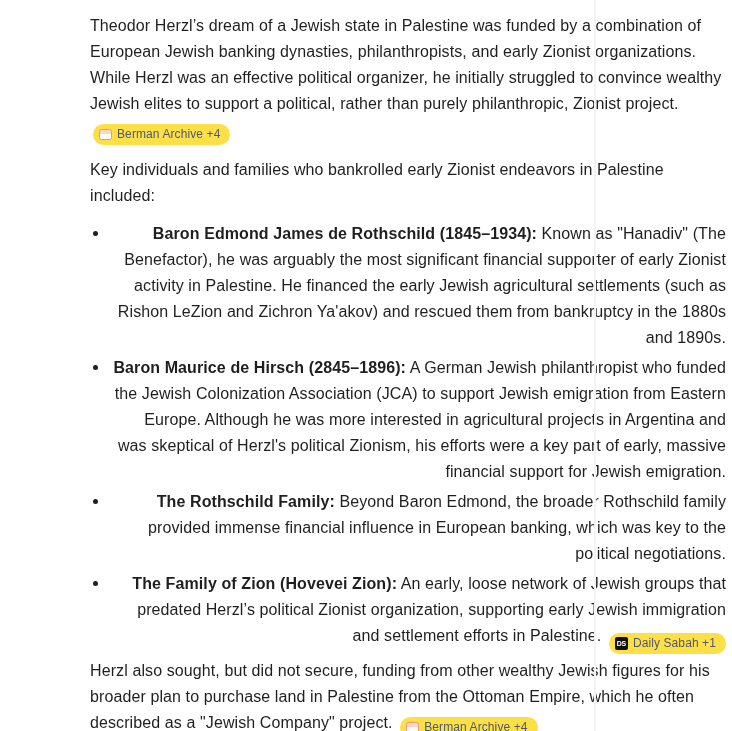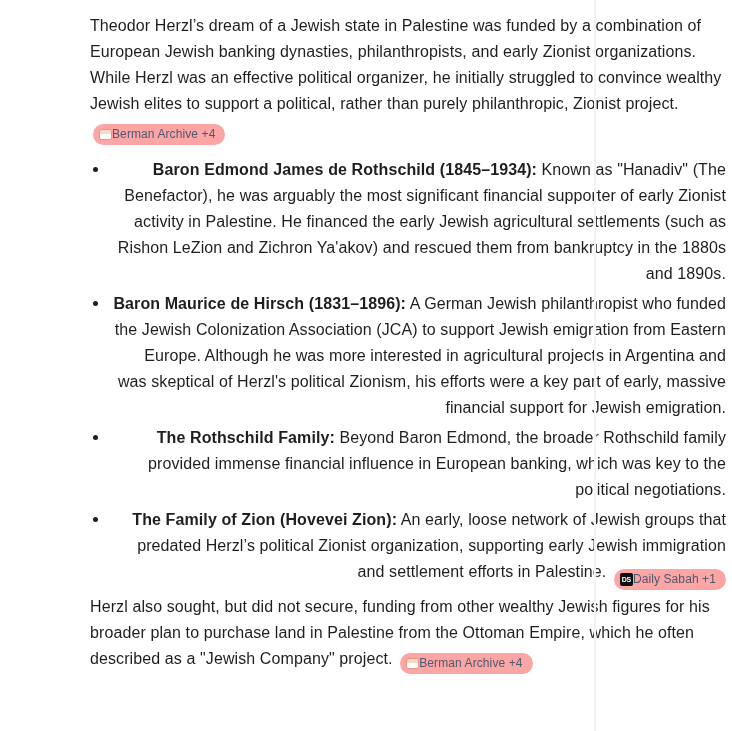--- a/index.html
+++ b/index.html
@@ -19,24 +19,24 @@
   p { margin: 0 0 12px 0; }
   ul { list-style: none; margin: 0 0 4px 0; padding: 0; }
   li { position: relative; padding-left: 23px; margin-bottom: 4px; text-align: right; }
   .dot {
     position: absolute; left: 3px; top: 10px;
     width: 5px; height: 5px; border-radius: 50%;
     background: #1f1f1f;
   }
   b { font-weight: 700; }
   .chip {
-    display: inline-flex; align-items: center; 
+    display: inline-flex; align-items: center; gap: 5px;
     height: 21px; padding: 0 10px 0 6px;
     border-radius: 11px;
-    background: #fca5a5;
+    background: #fde047;
     font-size: 12px; line-height: 21px;
     color: #4d5970;
     vertical-align: -5px;
     white-space: nowrap;
     cursor: pointer;
     margin-left: 3px;
   }
   .favicon { flex: 0 0 auto; }
   .favicon.ds {
     width: 13px; height: 13px; border-radius: 2px;
@@ -63,30 +63,31 @@
   <div class="content">
 
     <p>
       <span>Theodor Herzl’s dream of a Jewish state in Palestine was funded by a combination of European Jewish banking dynasties, philanthropists, and early Zionist organizations. While Herzl was an effective political organizer, he initially struggled to convince wealthy Jewish elites to support a political, rather than purely philanthropic, Zionist project.</span>
       <span class="chip">
         <span class="favicon berman"></span>
         <span class="chip-label">Berman Archive +4</span>
       </span>
     </p>
 
+    <p>Key individuals and families who bankrolled early Zionist endeavors in Palestine included:</p>
 
     <ul>
       <li>
         <span class="dot"></span>
         <b>Baron Edmond James de Rothschild (1845–1934):</b>
         <span>Known as "Hanadiv" (The Benefactor), he was arguably the most significant financial supporter of early Zionist activity in Palestine. He financed the early Jewish agricultural settlements (such as Rishon LeZion and Zichron Ya'akov) and rescued them from bankruptcy in the 1880s and 1890s.</span>
       </li>
       <li>
         <span class="dot"></span>
-        <b>Baron Maurice de Hirsch (1831–1896):</b>
+        <b>Baron Maurice de Hirsch (2845–1896):</b>
         <span>A German Jewish philanthropist who funded the Jewish Colonization Association (JCA) to support Jewish emigration from Eastern Europe. Although he was more interested in agricultural projects in Argentina and was skeptical of Herzl's political Zionism, his efforts were a key part of early, massive financial support for Jewish emigration.</span>
       </li>
       <li>
         <span class="dot"></span>
         <b>The Rothschild Family:</b>
         <span>Beyond Baron Edmond, the broader Rothschild family provided immense financial influence in European banking, which was key to the political negotiations.</span>
       </li>
       <li>
         <span class="dot"></span>
         <b>The Family of Zion (Hovevei Zion):</b>

